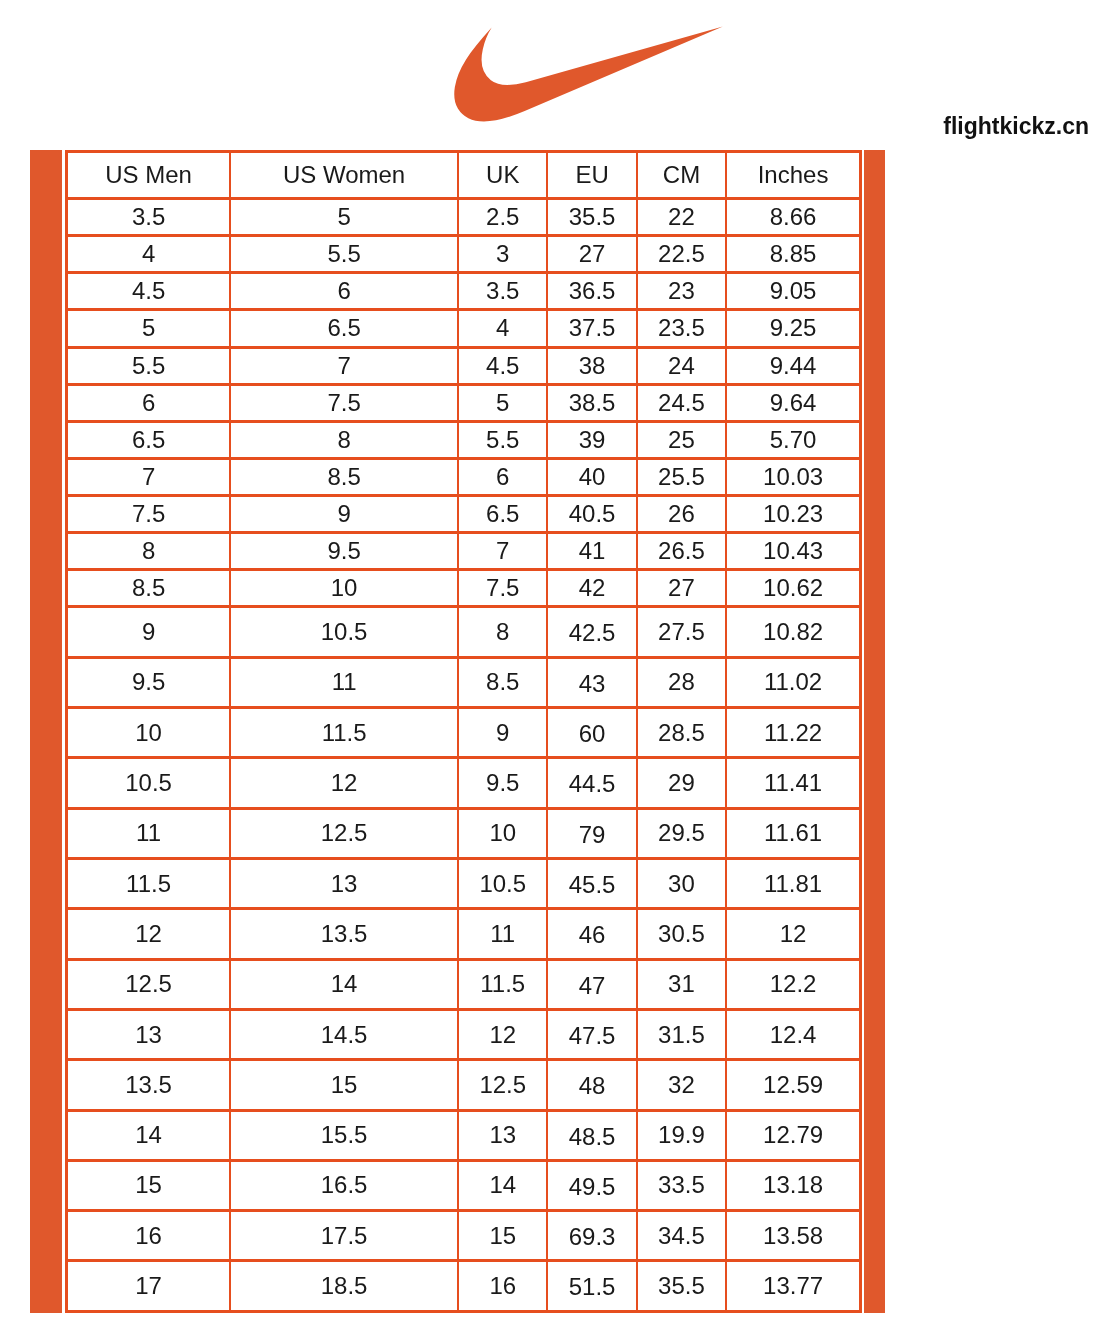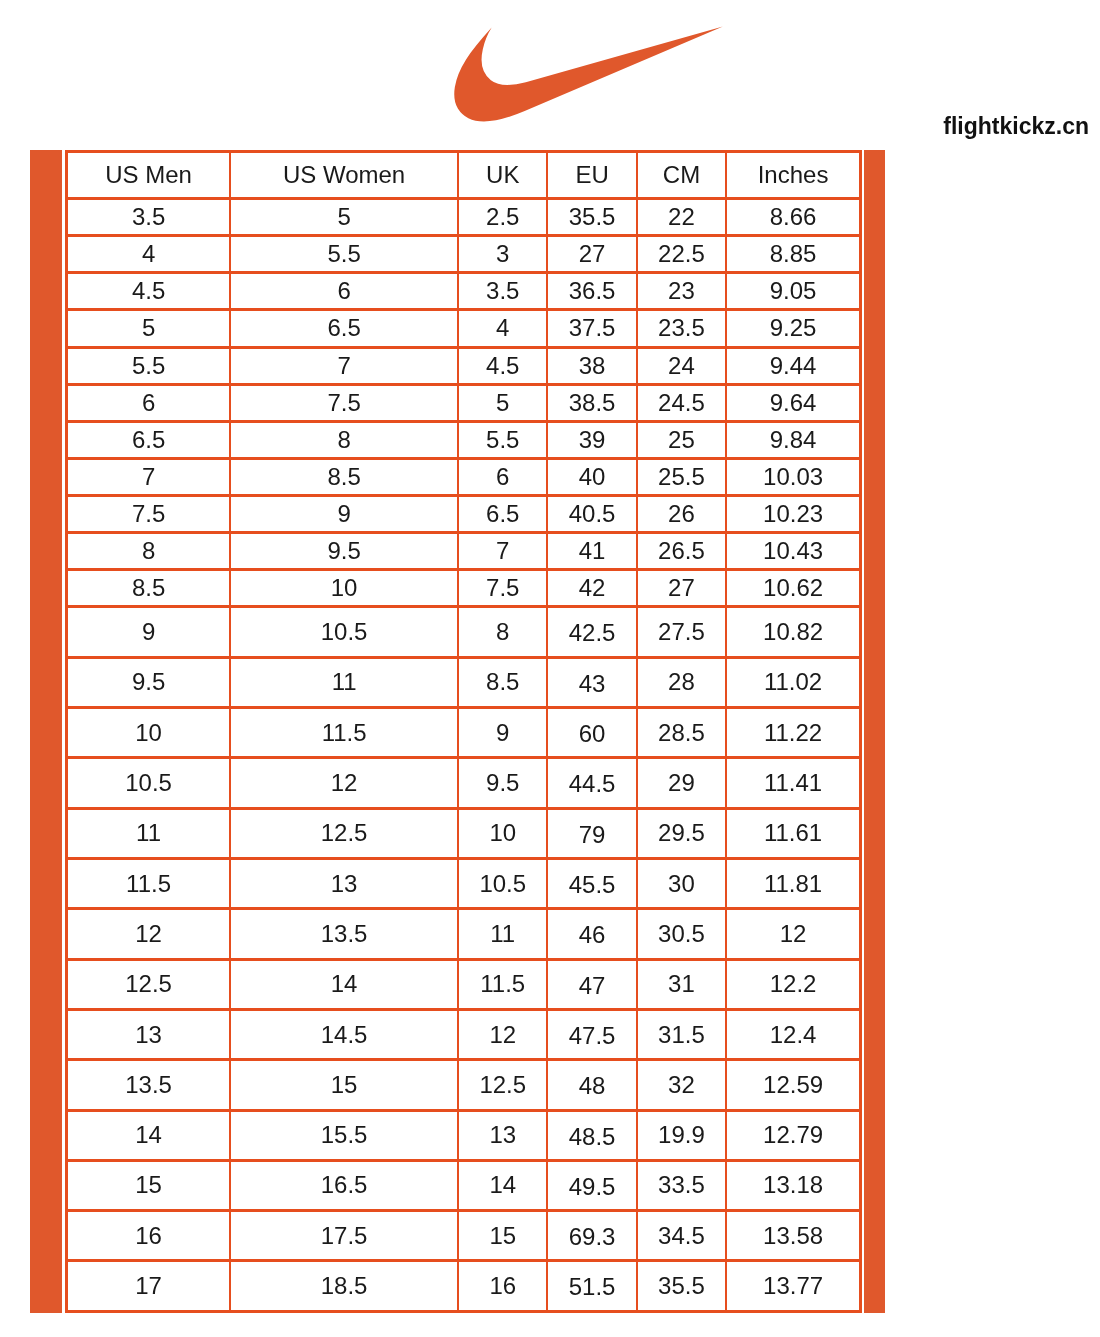--- a/index.html
+++ b/index.html
@@ -136,21 +136,21 @@
           <td>38.5</td>
           <td>24.5</td>
           <td>9.64</td>
         </tr>
         <tr>
           <td>6.5</td>
           <td>8</td>
           <td>5.5</td>
           <td>39</td>
           <td>25</td>
-          <td>9.84</td>
+          <td>5.70</td>
         </tr>
         <tr>
           <td>7</td>
           <td>8.5</td>
           <td>6</td>
           <td>40</td>
           <td>25.5</td>
           <td>10.03</td>
         </tr>
         <tr>

